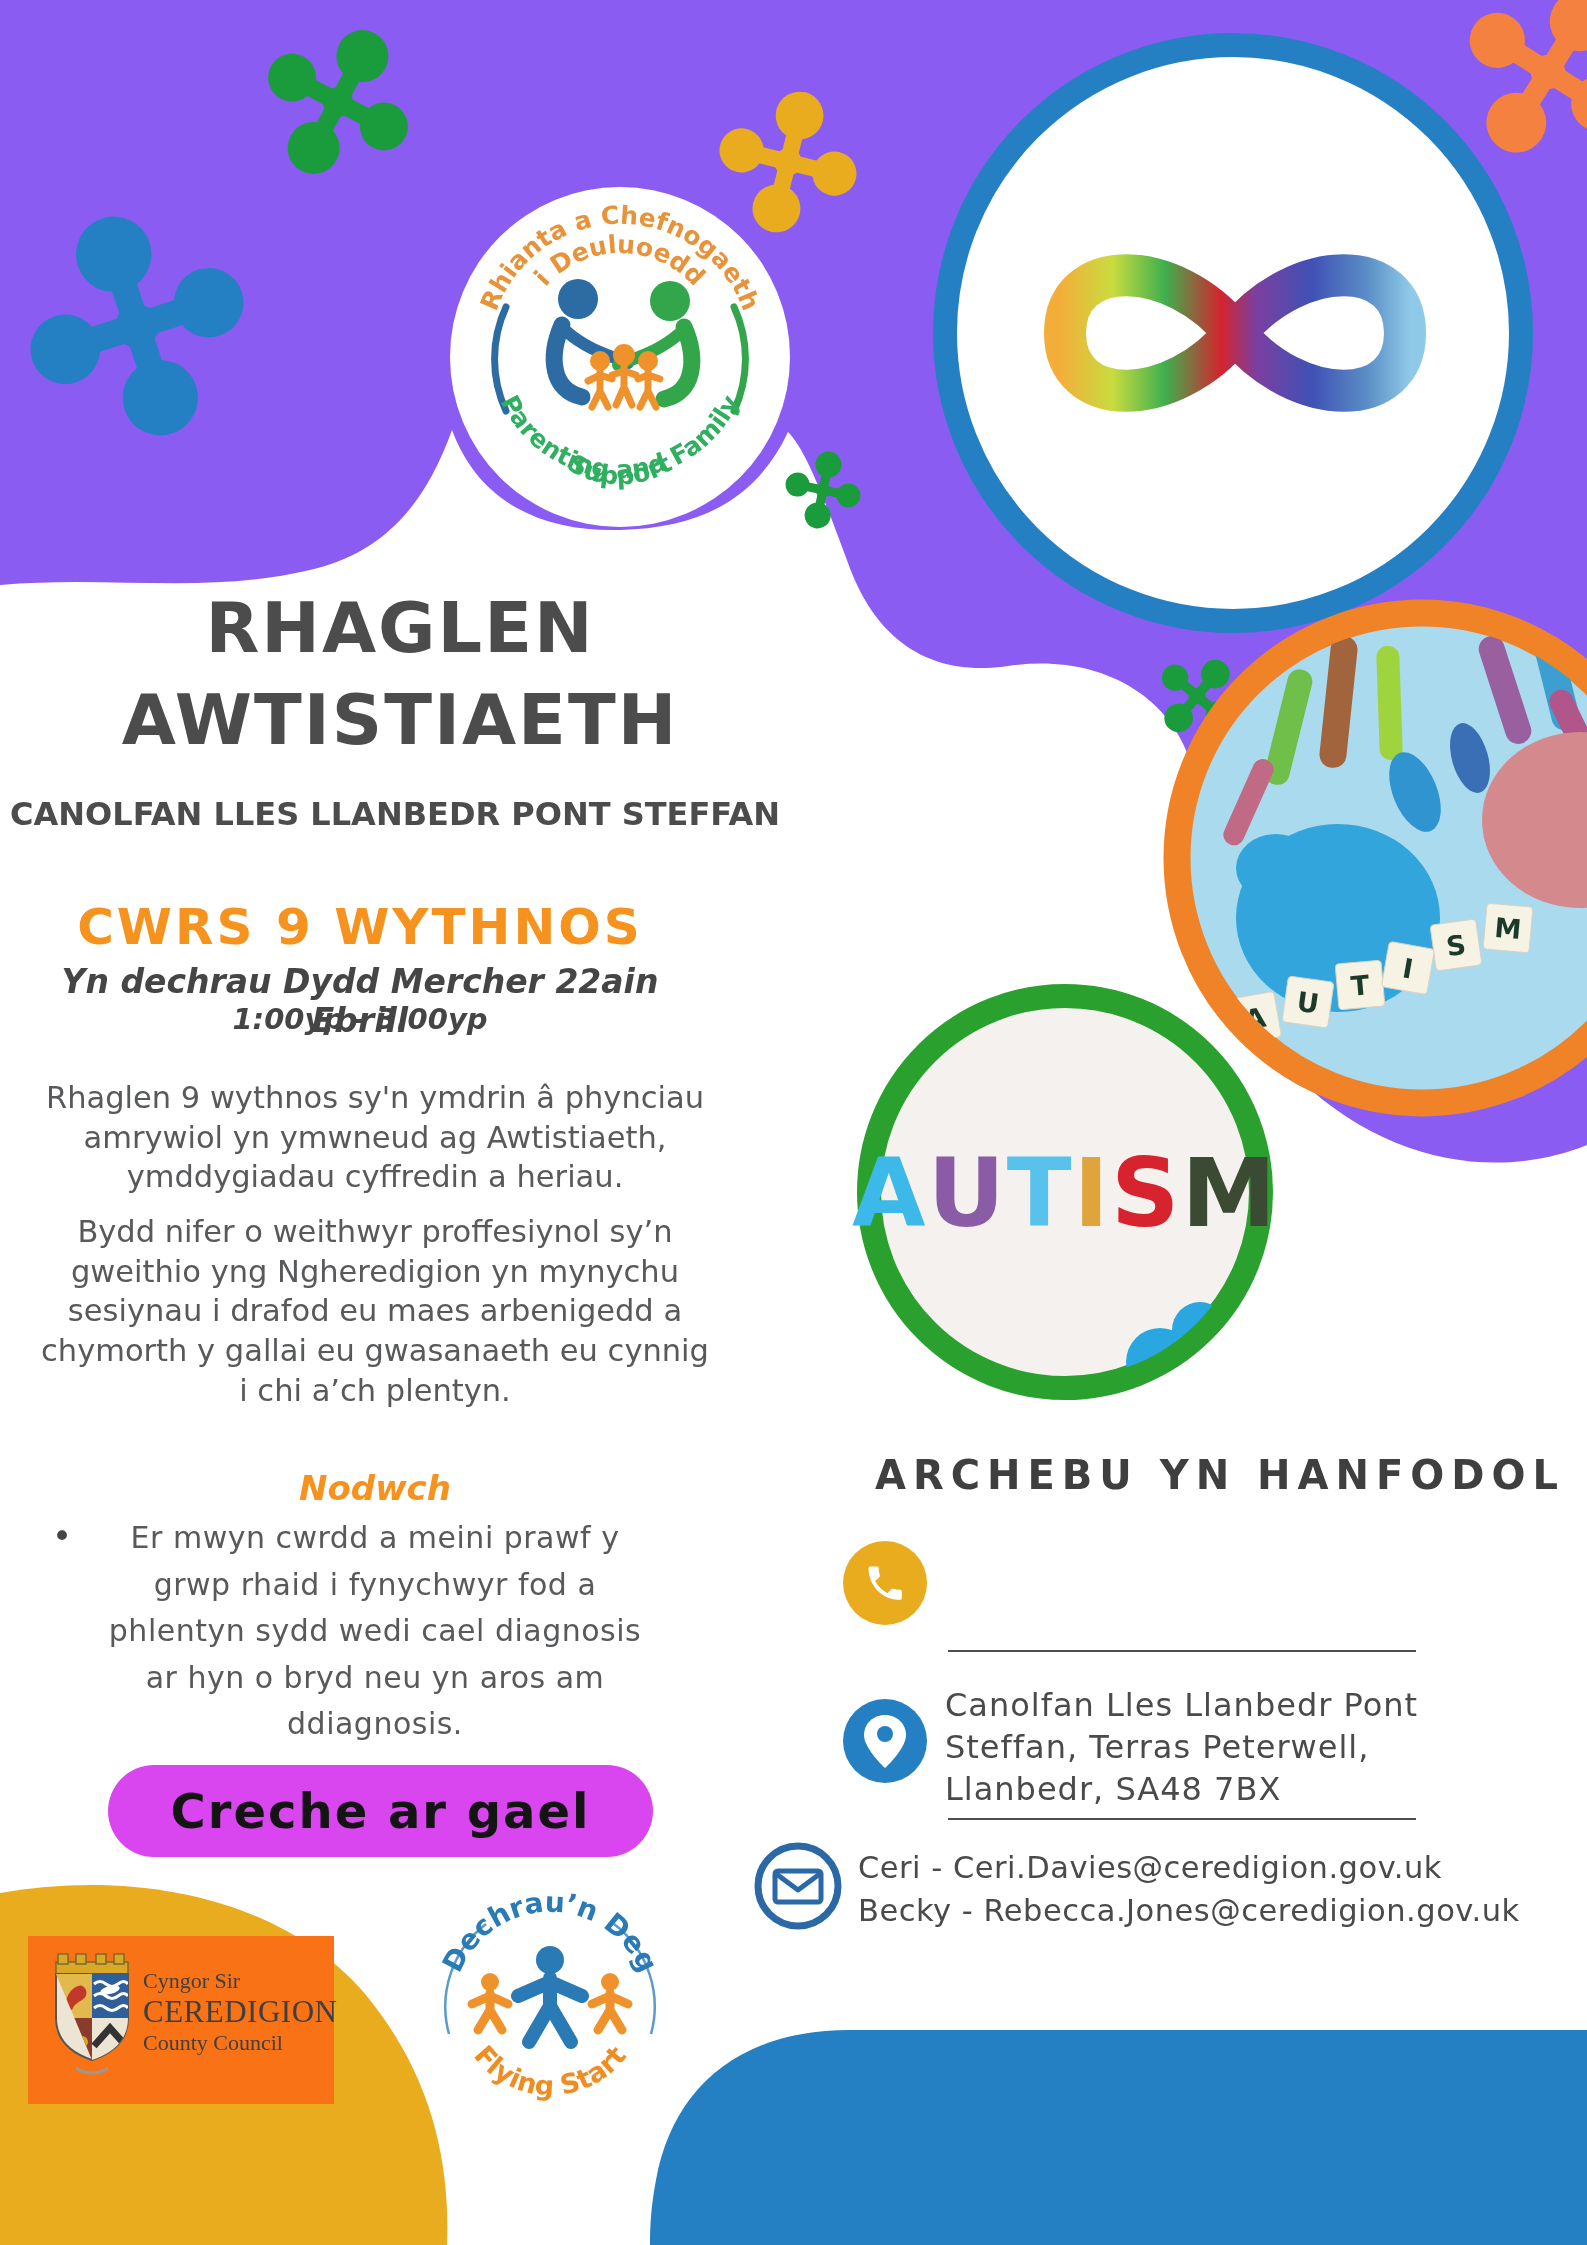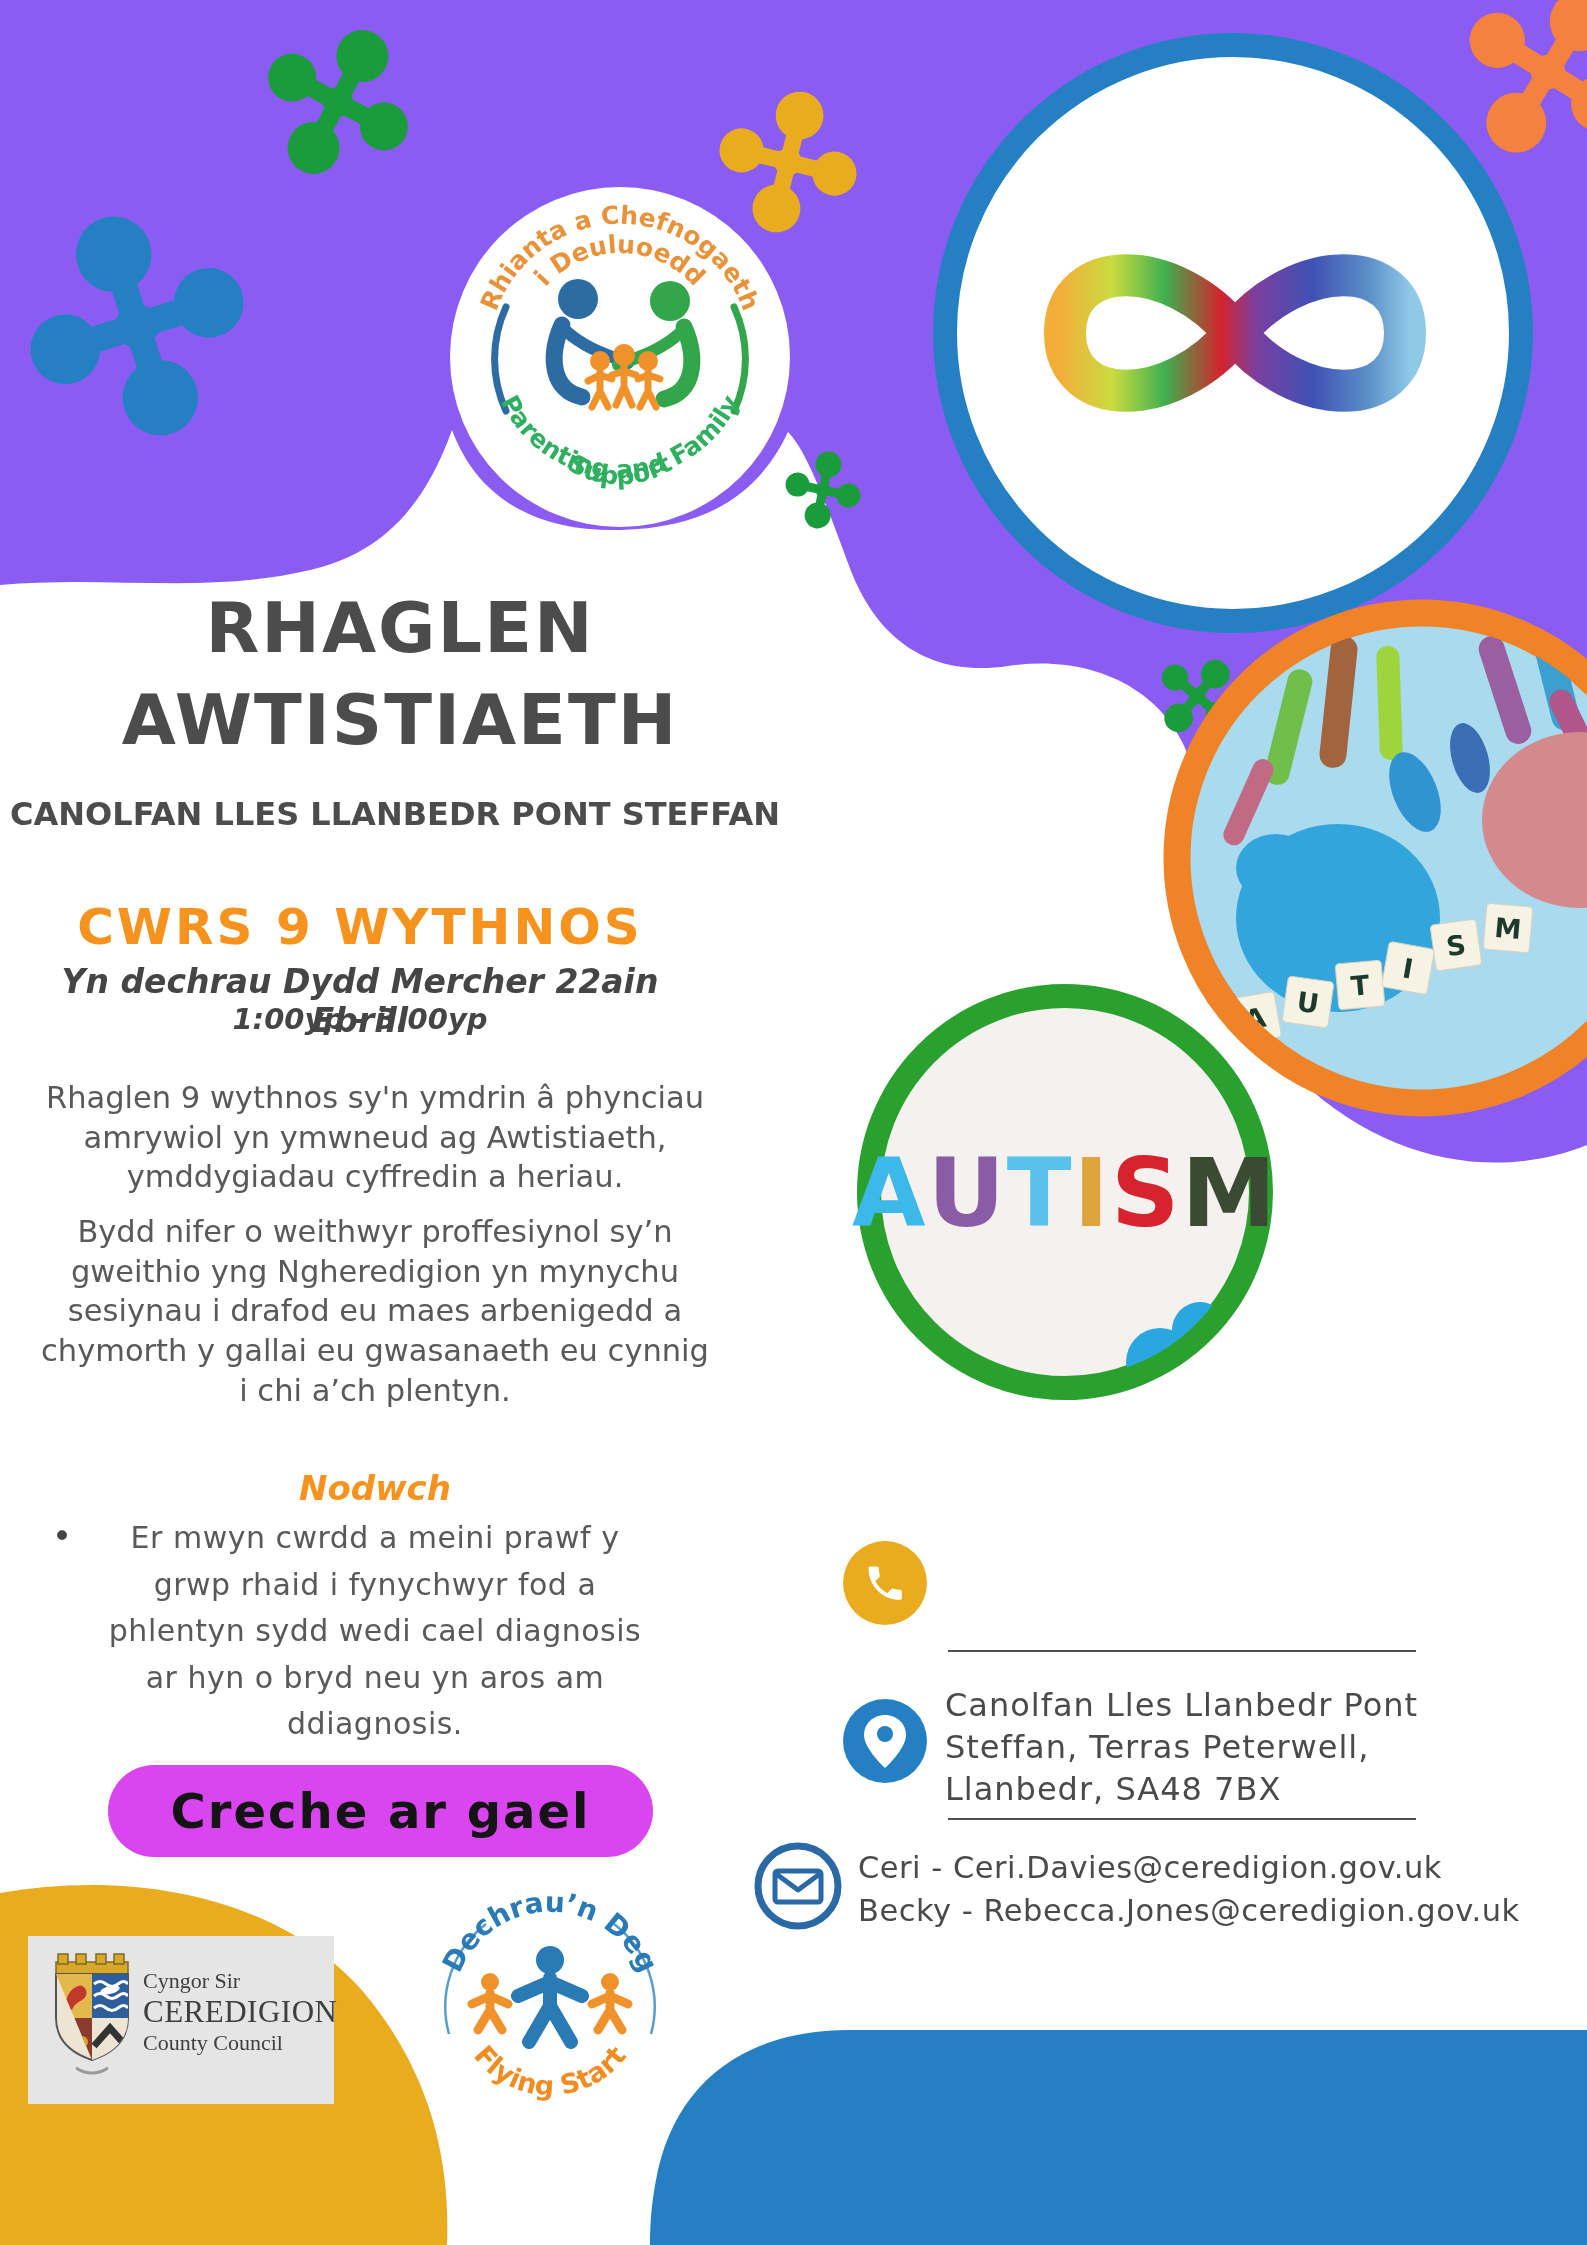--- a/index.html
+++ b/index.html
@@ -24,21 +24,21 @@
              color:#141414;letter-spacing:2px;}
   .bookhead{left:860px;top:1452px;width:720px;font-size:40px;font-weight:800;color:#3f3f3f;letter-spacing:7px;}
   .contact-text{color:#4a4a4a;}
   .phones{left:945px;top:1544px;font-size:34px;line-height:1.42;letter-spacing:1px;}
   .address{left:945px;top:1684px;font-size:32px;line-height:1.32;letter-spacing:1px;}
   .emails{left:858px;top:1846px;font-size:30.5px;line-height:1.42;letter-spacing:0.5px;}
   .divider{width:468px;height:2px;background:#4d4d4d;left:948px;}
   .d1{top:1650px;} .d2{top:1818px;}
   .autism-word{left:865px;top:1128px;width:400px;height:130px;display:flex;align-items:center;
                justify-content:center;font-size:95px;font-weight:800;letter-spacing:2px;}
-  .council-card{left:28px;top:1936px;width:306px;height:168px;background:#e5e5e5;}
+  .council-card{left:28px;top:1936px;width:306px;height:168px;background:#f97316;}
   .council-text{position:absolute;left:115px;top:32px;color:#3f3f3f;font-family:"Liberation Serif","DejaVu Serif",serif;}
   .council-text .l1{font-size:22px;}
   .council-text .l2{font-size:31px;letter-spacing:0.5px;text-align:center;}
   .council-text .l3{font-size:22px;}
   .iconsvg{position:absolute;}
 </style>
 </head>
 <body>
 
 <div class="page">
@@ -219,20 +219,21 @@
   <div class="abs para p2 ctr">Bydd nifer o weithwyr proffesiynol sy’n gweithio yng Ngheredigion yn mynychu sesiynau i drafod eu maes arbenigedd a chymorth y gallai eu gwasanaeth eu cynnig i chi a’ch plentyn.</div>
 
   <div class="abs nodwch ctr">Nodwch</div>
   <div class="abs bulletdot">•</div>
   <div class="abs bullettext ctr">Er mwyn cwrdd a meini prawf y grwp rhaid i fynychwyr fod a phlentyn sydd wedi cael diagnosis ar hyn o bryd neu yn aros am ddiagnosis.</div>
 
   <div class="abs pill">
     <span>Creche ar gael</span>
   </div>
 
+  <div class="abs bookhead ctr">ARCHEBU YN HANFODOL</div>
 
   <svg class="iconsvg" style="left:842px;top:1540px" width="86" height="86" viewBox="0 0 86 86">
     <circle cx="43" cy="43" r="42" fill="#e9ac1f"></circle>
     <path transform="translate(21,21) scale(1.85)" fill="#ffffff" d="M6.6 10.8c1.4 2.8 3.8 5.1 6.6 6.6l2.2-2.2c.3-.3.7-.4 1-.2 1.1.4 2.3.6 3.6.6.6 0 1 .4 1 1V20c0 .6-.4 1-1 1C10.6 21 3 13.4 3 4c0-.6.4-1 1-1h3.5c.6 0 1 .4 1 1 0 1.2.2 2.4.6 3.6.1.3 0 .7-.2 1l-2.3 2.2z"></path>
   </svg>
 
   <div class="abs divider d1"></div>
 
   <svg class="iconsvg" style="left:842px;top:1698px" width="86" height="86" viewBox="-43 -43 86 86">
     <circle cx="0" cy="0" r="42" fill="#2580c3"></circle>

